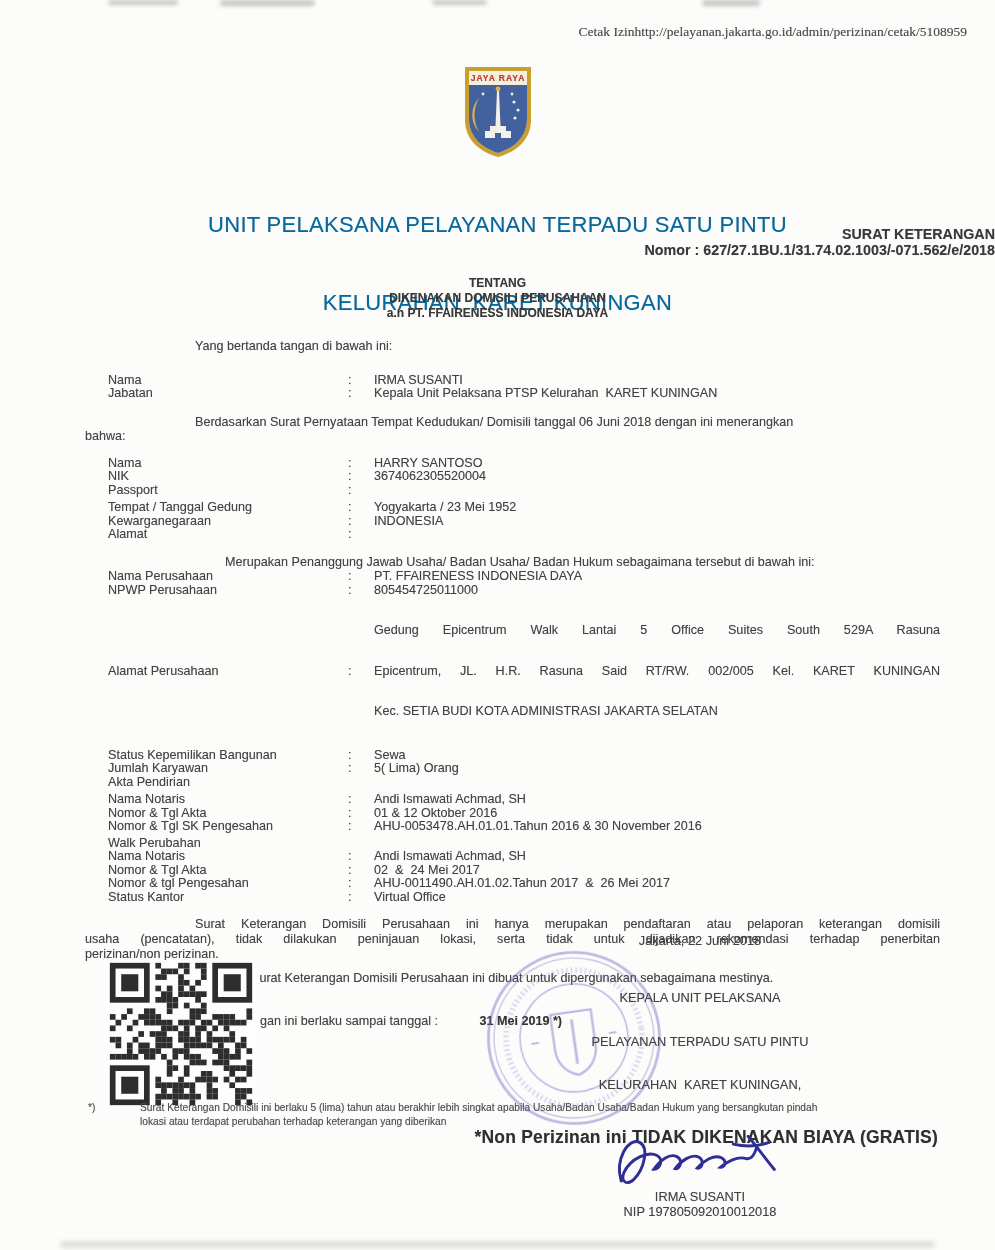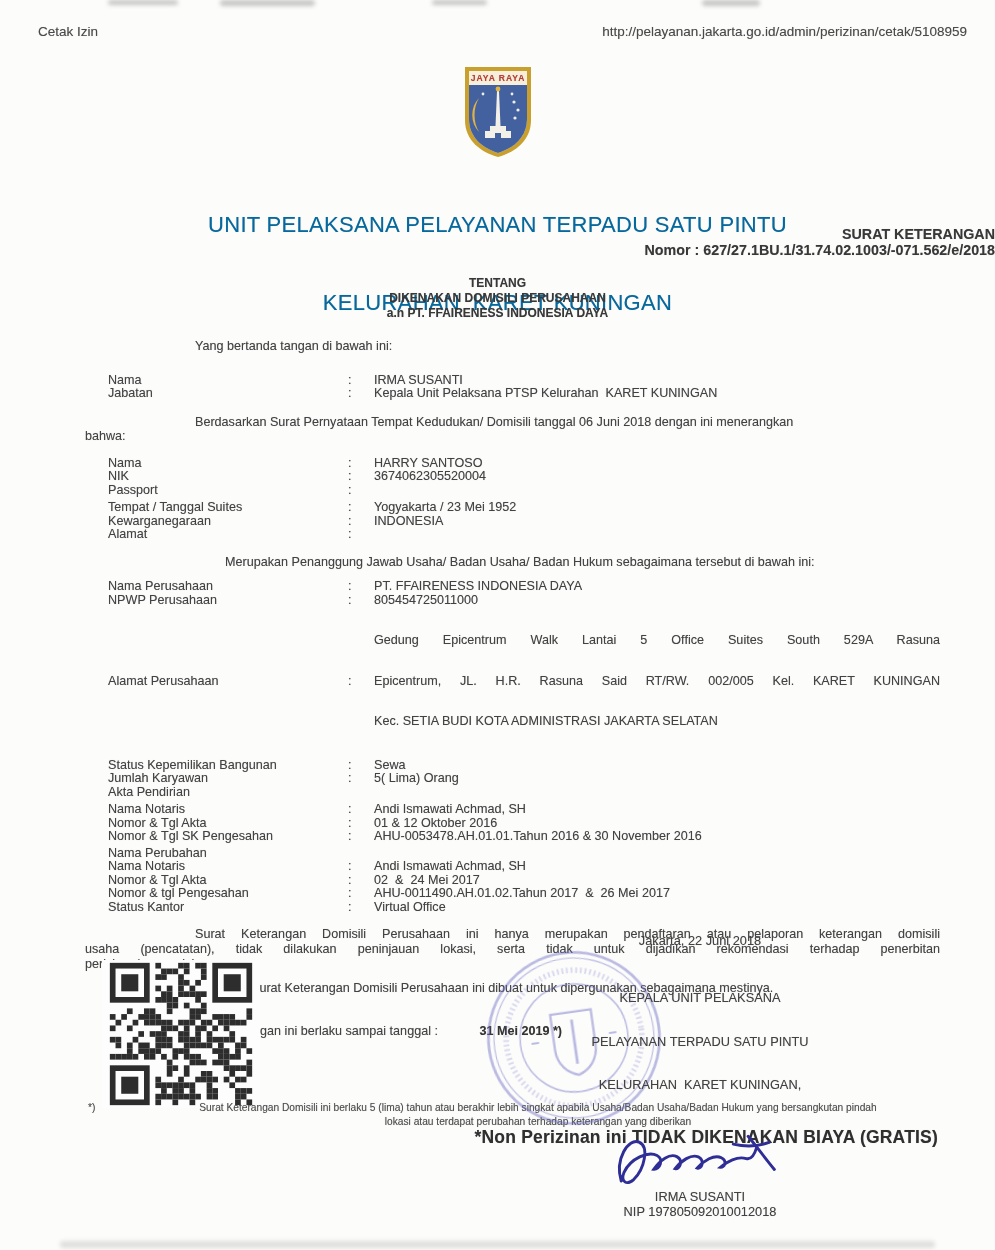--- a/index.html
+++ b/index.html
@@ -3,60 +3,60 @@
 <meta charset="utf-8">
 <style>
   html,body{margin:0;padding:0;background:#ffffff;}
   .page{
     position:relative;width:995px;height:1250px;background:#fcfcfb;overflow:hidden;
     font-family:"Liberation Sans",sans-serif;color:#424242;
     text-shadow:0 0 .7px rgba(90,90,90,.45);
   }
   
   .print-header{position:absolute;top:24px;left:38px;right:28px;display:flex;
-    justify-content:space-between;font-family:Liberation Sans, sans-serif;font-size:13.5px;color:#4a4a4a;}
+    justify-content:flex-end;font-family:Liberation Serif, serif;font-size:13.5px;color:#4a4a4a;}
   
   .logo{position:absolute;top:64px;left:50%;transform:translateX(-50%);}
   .logo svg{filter:blur(.3px);}
   
   .org-title{position:absolute;top:160px;left:0;width:100%;text-align:center;
     font-size:22px;line-height:26px;color:#0369a1;letter-spacing:.3px;white-space:pre-wrap;}
   .doc-head{position:absolute;top:226px;left:0;width:100%;text-align:right;
     font-weight:bold;font-size:14.3px;line-height:16px;color:#383838;}
   .about{position:absolute;top:276px;left:0;width:100%;text-align:center;
     font-weight:bold;font-size:12px;line-height:15.2px;color:#383838;}
   
   .content{position:absolute;left:85px;top:336px;width:855px;font-size:12.6px;line-height:13.5px;}
   .indent{padding-left:110px;}
   .indent2{padding-left:140px;}
   .row{display:flex;align-items:center;}
   .lbl{width:240px;padding-left:23px;flex:none;white-space:pre-wrap;}
   .col{width:26px;flex:none;}
   .val{flex:1;white-space:pre-wrap;}
   .jline{text-align:justify;text-align-last:justify;}
-  .mt20{margin-top:20px}.mt14{margin-top:14px}.mt13{margin-top:13px}.mt11{margin-top:11px}
+  .mt20{margin-top:20px}.mt14{margin-top:14px}.mt13{margin-top:13px}.mt11{margin-top:1px}
   .mt9{margin-top:9px}.mt4{margin-top:4px}.mt3{margin-top:3px}
   .para{line-height:14.6px;}
   .disclaimer{line-height:15px;}
   .bold{font-weight:bold;color:#333;margin-left:38px;}
   
   .sign-block{position:absolute;left:480px;top:934px;width:440px;text-align:center;
     font-size:12.8px;line-height:14.6px;z-index:2;}
   .sign-title{margin-top:13px;}
   .sig-svg{margin-top:4px;height:64px;}
   .stamp{position:absolute;left:478px;top:945px;width:192px;height:186px;opacity:.45;
     filter:blur(.7px);z-index:1;transform:rotate(-8deg);}
   
   .qr{position:absolute;left:102px;top:960px;width:158px;height:148px;background:#fdfdfd;
     filter:blur(.25px);}
   
   .footnote{position:absolute;left:88px;top:1101px;width:848px;display:flex;
     font-size:10.2px;line-height:13.8px;color:#4e4e4e;}
   .fn-marker{width:52px;flex:none;}
-  .fn-text{flex:1;text-align:center;}
+  .fn-text{flex:1;}
   .notice{position:absolute;right:57px;top:1127px;font-size:17.5px;font-weight:bold;
     color:#2f2f2f;letter-spacing:.2px;}
   
   .art{position:absolute;background:#8f8f8f;opacity:.5;filter:blur(2px);border-radius:3px;}
   .art.band{background:#a8a8a8;opacity:.35;}
 </style>
 </head>
 <body>
 
 <div class="page">
@@ -140,21 +140,21 @@
         <div class="lbl">NIK</div>
         <div class="col">:</div>
         <div class="val">3674062305520004</div>
       </div>
       <div class="row">
         <div class="lbl">Passport</div>
         <div class="col">:</div>
         <div class="val"></div>
       </div>
       <div class="row mt4">
-        <div class="lbl">Tempat / Tanggal Suites</div>
+        <div class="lbl">Tempat / Tanggal Gedung</div>
         <div class="col">:</div>
         <div class="val">Yogyakarta / 23 Mei 1952</div>
       </div>
       <div class="row">
         <div class="lbl">Kewarganegaraan</div>
         <div class="col">:</div>
         <div class="val">INDONESIA</div>
       </div>
       <div class="row">
         <div class="lbl">Alamat</div>
@@ -208,21 +208,21 @@
         <div class="lbl">Nomor &amp; Tgl Akta</div>
         <div class="col">:</div>
         <div class="val">01 &amp; 12 Oktober 2016</div>
       </div>
       <div class="row">
         <div class="lbl">Nomor &amp; Tgl SK Pengesahan</div>
         <div class="col">:</div>
         <div class="val">AHU-0053478.AH.01.01.Tahun 2016 &amp; 30 November 2016</div>
       </div>
       <div class="row mt3">
-        <div class="lbl">Nama Perubahan</div>
+        <div class="lbl">Walk Perubahan</div>
         <div class="col"></div>
         <div class="val"></div>
       </div>
       <div class="row">
         <div class="lbl">Nama Notaris</div>
         <div class="col">:</div>
         <div class="val">Andi Ismawati Achmad, SH</div>
       </div>
       <div class="row">
         <div class="lbl">Nomor &amp; Tgl Akta</div>

